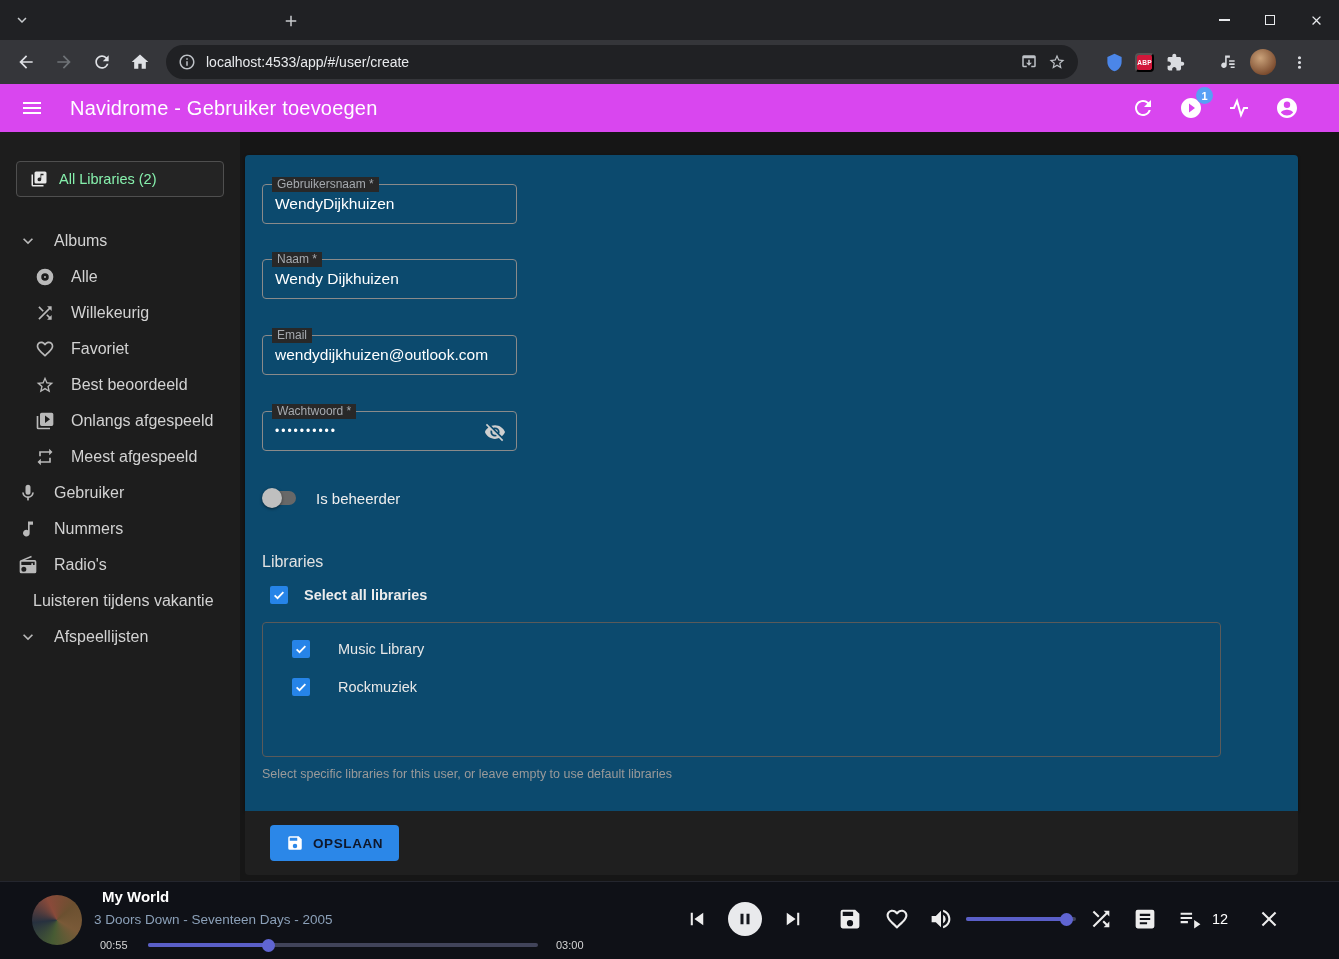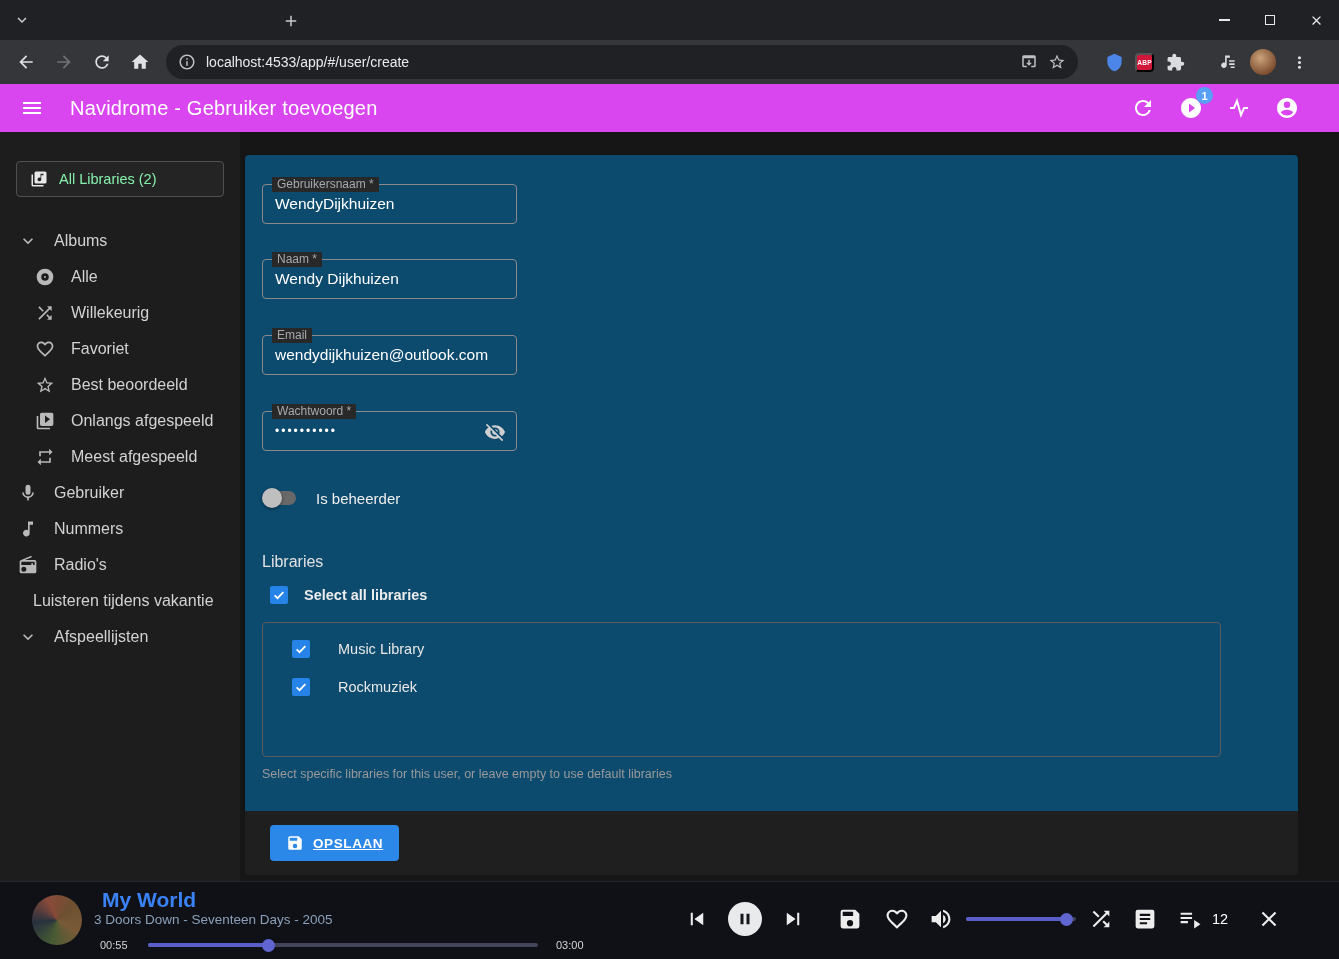--- a/index.html
+++ b/index.html
@@ -99,30 +99,30 @@
     justify-content:center;flex:none;cursor:pointer;}
   .checkbox svg{width:14px;height:14px;}
   .selectall-label{font-size:14.5px;color:#ececec;font-weight:600;}
   .lib-box{position:absolute;left:17px;top:467px;width:959px;height:135px;border:1px solid #5a5a5a;
     border-radius:4px;box-sizing:border-box;}
   .lib-row{position:absolute;left:29px;display:flex;align-items:center;gap:28px;}
   .lib-row.r1{top:17px;} .lib-row.r2{top:55px;}
   .lib-row-label{font-size:14.5px;color:#e8e8e8;font-weight:500;}
   .helper{position:absolute;left:17px;top:612px;font-size:12.5px;color:#9a9a9a;}
   .save-btn{position:absolute;left:25px;top:14px;height:36px;padding:0 16px;background:#2b87e8;border:none;
-    border-radius:4px;color:#ffffff;font-size:13.5px;font-weight:bold;letter-spacing:.6px;display:flex;
-    align-items:center;gap:9px;cursor:pointer;text-decoration:underline;}
+    border-radius:4px;color:#0f172a;font-size:13.5px;font-weight:bold;letter-spacing:.6px;display:flex;
+    align-items:center;gap:9px;cursor:pointer;}
   .save-btn svg{width:18px;height:18px;fill:#fff;}
 
   
   .player{position:absolute;left:0;top:881px;width:100%;height:78px;background:#0f1117;
     border-top:1px solid #24262e;box-sizing:border-box;}
   .cover{position:absolute;left:32px;top:13px;width:50px;height:50px;border-radius:50%;cursor:pointer;
     background:conic-gradient(from 120deg,#7a5a38,#475b33,#27313f,#8a4a3a,#6b5030,#7a5a38);}
-  .ptitle{position:absolute;left:102px;top:6px;font-size:21px;font-weight:bold;color:#3b82f6;cursor:pointer;}
+  .ptitle{position:absolute;left:102px;top:6px;font-size:15px;font-weight:bold;color:#ffffff;cursor:pointer;}
   .psub{position:absolute;left:94px;top:30px;font-size:13.5px;color:#8ba0b8;}
   .ptime-l{position:absolute;left:100px;top:57px;font-size:11px;color:#d5d5d5;}
   .ptime-r{position:absolute;left:556px;top:57px;font-size:11px;color:#d5d5d5;}
   .pbar{position:absolute;left:148px;top:61px;width:390px;height:4px;border-radius:2px;background:#41445a;cursor:pointer;}
   .slider-fill{position:relative;height:100%;border-radius:2px;background:#5a5fc8;}
   .slider-thumb{position:absolute;right:-6px;top:-4.5px;width:13px;height:13px;border-radius:50%;background:#6065d2;cursor:pointer;}
   .vol-slider{position:absolute;left:966px;top:35px;width:110px;height:4px;border-radius:2px;background:#41445a;cursor:pointer;}
   .pctrl{position:absolute;top:37px;transform:translate(-50%,-50%);background:none;border:none;color:#ededed;
     padding:0;cursor:pointer;display:flex;align-items:center;justify-content:center;}
   .pctrl svg{width:25px;height:25px;fill:currentColor;}

